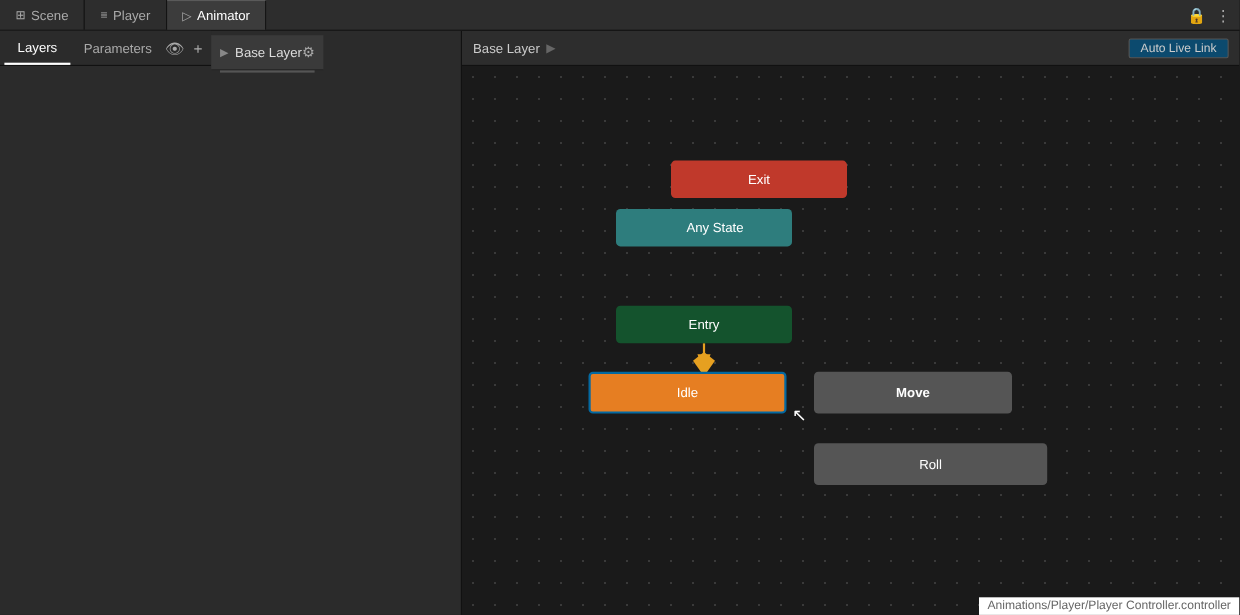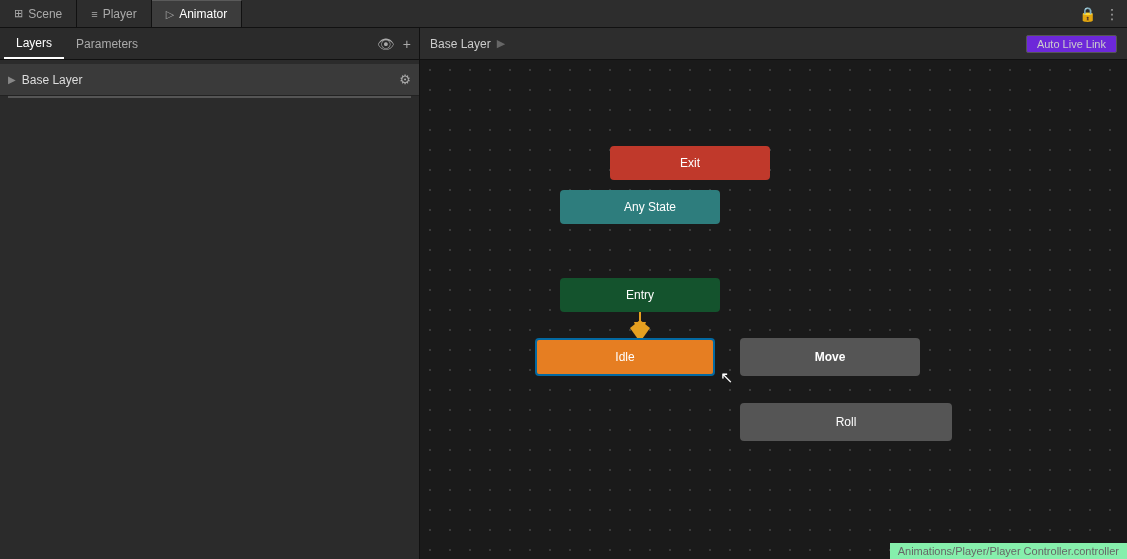--- a/index.html
+++ b/index.html
@@ -58,21 +58,21 @@
     .main-layout {
       display: flex;
       height: calc(559px - 28px);
     }
 
     
     .left-panel {
       width: 420px;
       background: #2b2b2b;
       display: flex;
-      flex-direction: column;
+      flex-direction: row;
       border-right: 1px solid #111;
     }
 
     .panel-tabs {
       display: flex;
       align-items: center;
       background: #2b2b2b;
       height: 32px;
       border-bottom: 1px solid #111;
       padding-left: 4px;
@@ -159,21 +159,21 @@
       font-size: 12px;
     }
     .breadcrumb-arrow {
       color: #666;
       font-size: 11px;
     }
     .breadcrumb-right {
       margin-left: auto;
     }
     .auto-live-link-btn {
-      background: #6d28d9;
+      background: #0c4a6e;
       border: 1px solid #555;
       color: #ccc;
       padding: 2px 10px;
       font-size: 11px;
       cursor: pointer;
       border-radius: 2px;
     }
 
     
     .animator-canvas {
@@ -194,21 +194,21 @@
     }
 
     
     .status-bar {
       position: absolute;
       bottom: 0;
       right: 0;
       padding: 2px 8px;
       font-size: 11px;
       color: #666;
-      background: #86efac;
+      background: #ffffff;
     }
 
     
     .state-node {
       position: absolute;
       border-radius: 4px;
       display: flex;
       align-items: center;
       justify-content: center;
       font-size: 12px;

